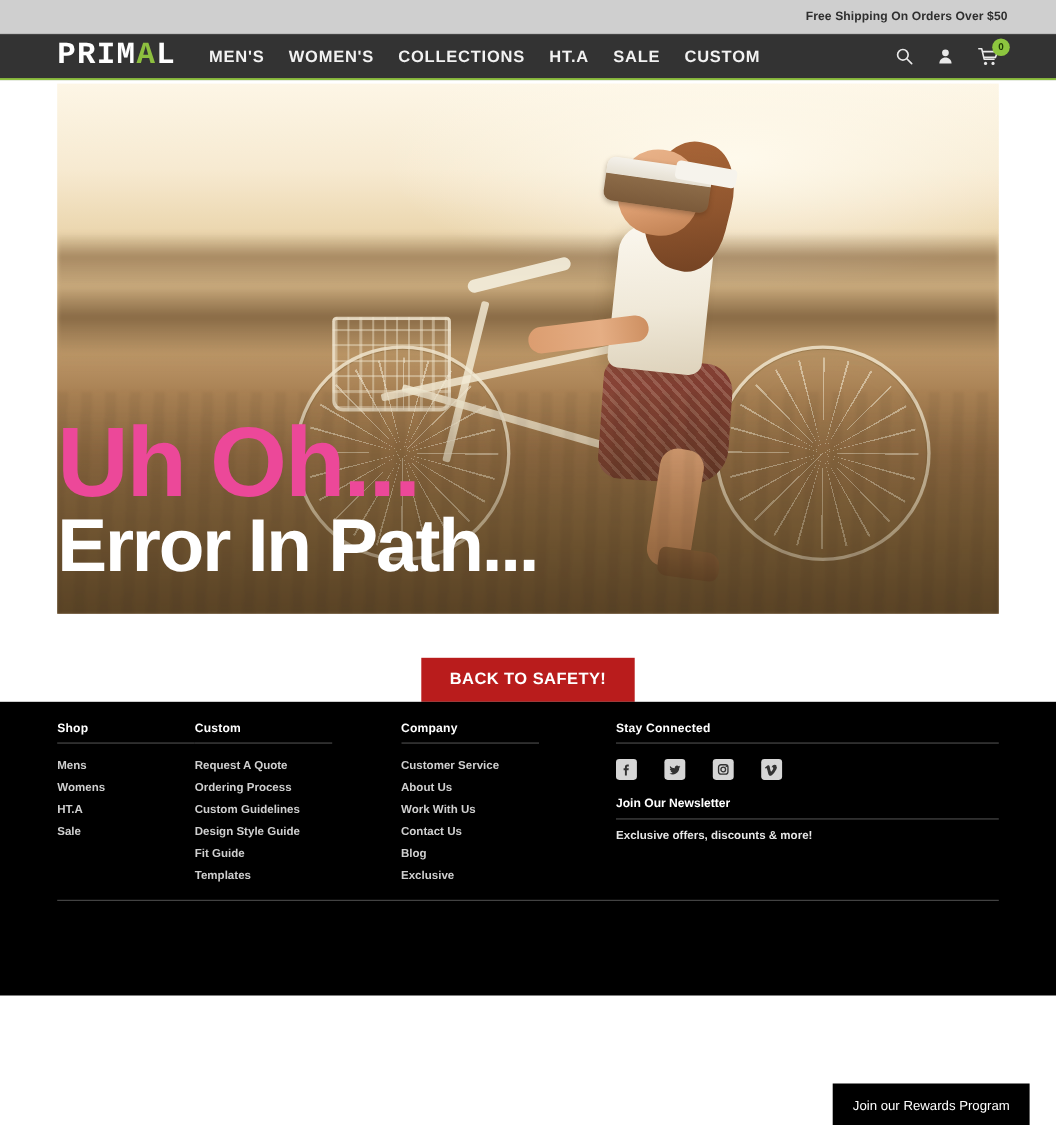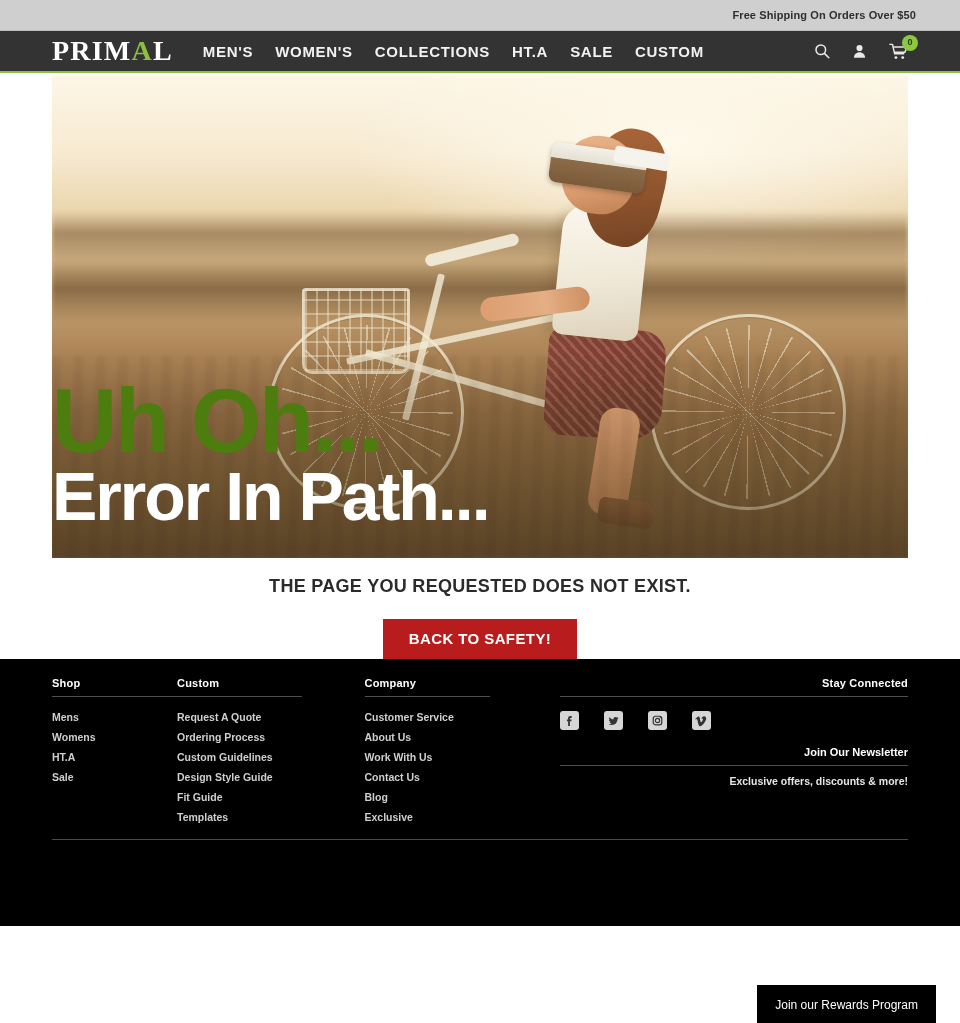--- a/index.html
+++ b/index.html
@@ -37,21 +37,21 @@
     align-items: center;
     padding: 0 52px;
     position: relative;
   }
   .logo {
     font-size: 28px;
     font-weight: bold;
     letter-spacing: 1.2px;
     color: #ffffff;
     line-height: 1;
-    font-family: Liberation Serif, serif;
+    font-family: Liberation Mono, monospace;
     user-select: none;
     text-align: right;
   }
   .logo .accent { color: #8dbf3f; }
 
   .main-nav {
     display: flex;
     align-items: center;
     margin-left: 30px;
     gap: 22px;
@@ -273,21 +273,21 @@
     left: 52px;
     top: 312px;
     width: 856px;
     pointer-events: none;
   }
   .headline-1 {
     font-size: 90px;
     font-weight: bold;
     line-height: 0.82;
     letter-spacing: -2px;
-    color: #4d7c0f;
+    color: #ec4899;
     font-family: "Liberation Sans", sans-serif;
   }
   .headline-2 {
     font-size: 68px;
     font-weight: bold;
     line-height: 0.82;
     letter-spacing: -2px;
     color: #ffffff;
     margin-top: 10px;
     font-family: "Liberation Sans", sans-serif;
@@ -325,21 +325,21 @@
     height: 267px;
     padding: 0 52px;
     position: relative;
   }
   .footer-cols {
     display: flex;
     padding-top: 18px;
   }
   .fcol { width: 143px; }
   .fcol.wide { width: 220px; }
-  .fcol.connected { width: 350px; margin-left: 8px; text-align: right; }
+  .fcol.connected { width: 350px; margin-left: 8px; }
 
   .fcol-title {
     color: #ffffff;
     font-size: 11px;
     font-weight: bold;
     letter-spacing: 0.2px;
     padding-bottom: 7px;
   }
   .fcol-rule {
     height: 1px;
@@ -501,21 +501,20 @@
     </div>
   </div>
 
   <div class="hero-headline">
     <div class="headline-1">Uh Oh...</div>
     <div class="headline-2">Error In Path...</div>
   </div>
 </section>
 
 <section class="error-block">
-  <div class="error-sub">THE PAGE YOU REQUESTED DOES NOT EXIST.</div>
   <button class="back-btn">BACK TO SAFETY!</button>
 </section>
 
 <footer class="site-footer">
   <div class="footer-cols">
 
     <div class="fcol">
       <div class="fcol-title">Shop</div>
       <div class="fcol-rule"></div>
       <a class="flink">Mens</a>

